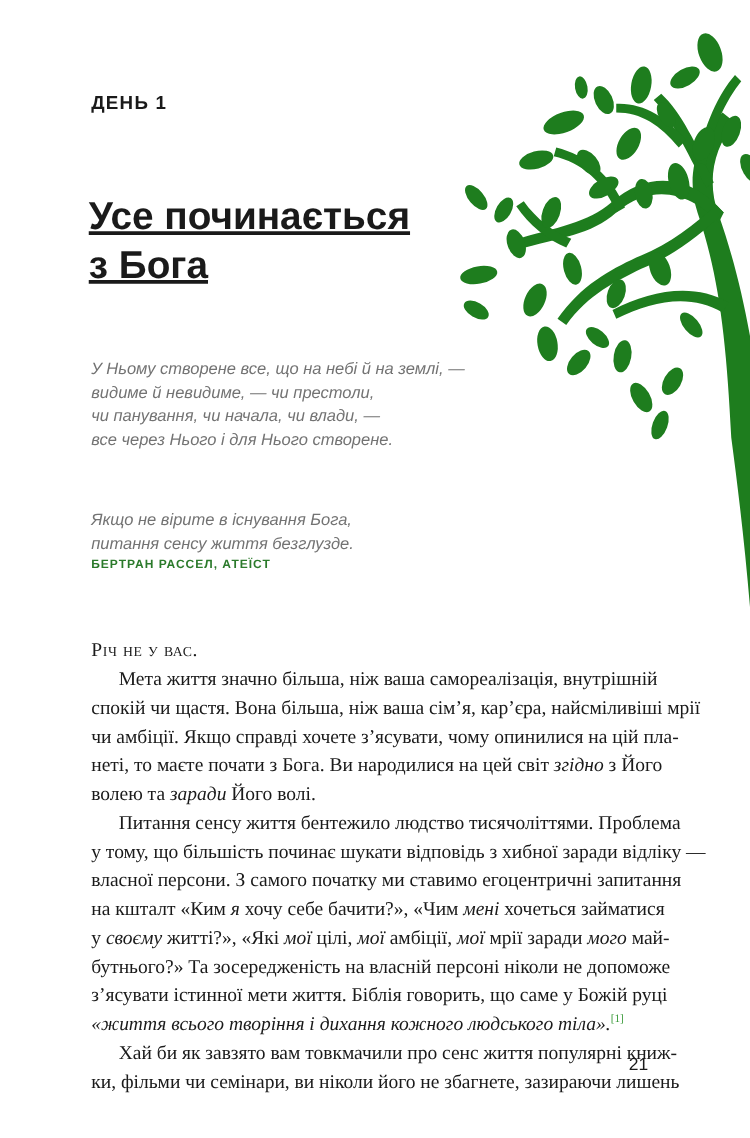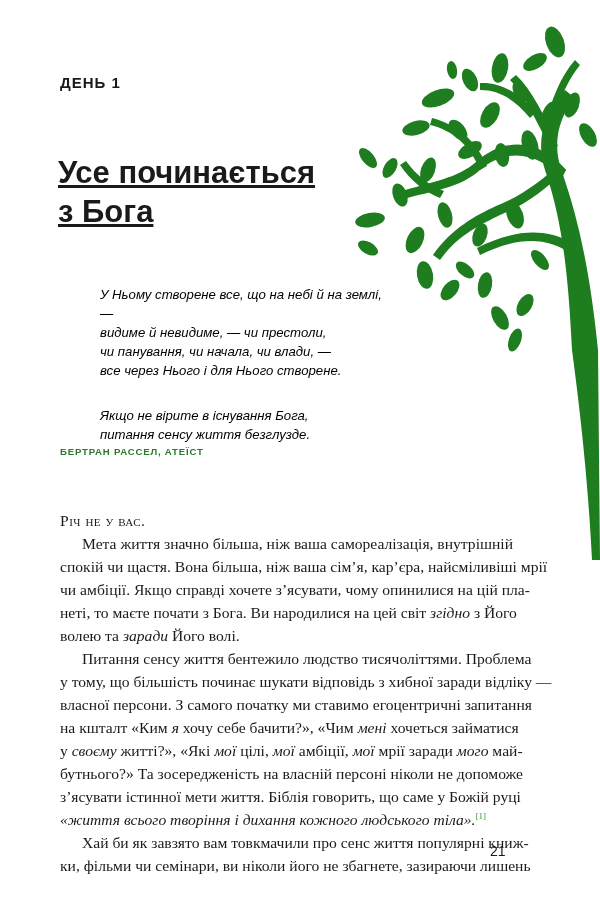--- a/index.html
+++ b/index.html
@@ -1,37 +1,37 @@
 <!DOCTYPE html>
 <html><head>
   <meta charset="utf-8">
   <style>
     html, body { margin: 0; padding: 0; background: #ffffff; }
     body { width: 600px; height: 910px; position: relative; overflow: hidden; }
-    .page { position: absolute; left: 0; top: 0; width: 588px; height: 910px; }
+    .page { position: absolute; left: 13px; top: 0; width: 588px; height: 910px; }
 
     .tree { position: absolute; left: 340px; top: 20px; width: 260px; height: 540px; }
 
     .day-label {
       position: absolute; left: 60px; top: 74px;
       font-family: "Liberation Sans", sans-serif; font-weight: bold;
       font-size: 15px; letter-spacing: 1px; color: #1a1a1a;
     }
     .chapter-title {
       position: absolute; left: 58px; top: 153px; width: 300px;
       font-family: "Liberation Sans", sans-serif; font-weight: bold;
       font-size: 31px; line-height: 39px; color: #1a1a1a; margin: 0; text-decoration: underline;
     }
 
     .epigraph {
       position: absolute; left: 60px; width: 330px;
       font-family: "Liberation Sans", sans-serif;
     }
     .epigraph .quote-line {
-      display: block; font-style: italic; font-size: 13.2px; line-height: 19px; color: #000000; margin-left: 40px;
+      display: block; font-style: italic; font-size: 13.2px; line-height: 19px; color: #737373;
     }
     .epigraph .source {
       display: block; font-size: 9.6px; letter-spacing: 0.8px; color: #2b7a2b;
       font-weight: bold; margin-top: 2px;
     }
     .epigraph-1 { top: 285px; }
     .epigraph-2 { top: 406px; }
 
     .body-text {
       position: absolute; left: 60px; top: 509px; width: 450px;

